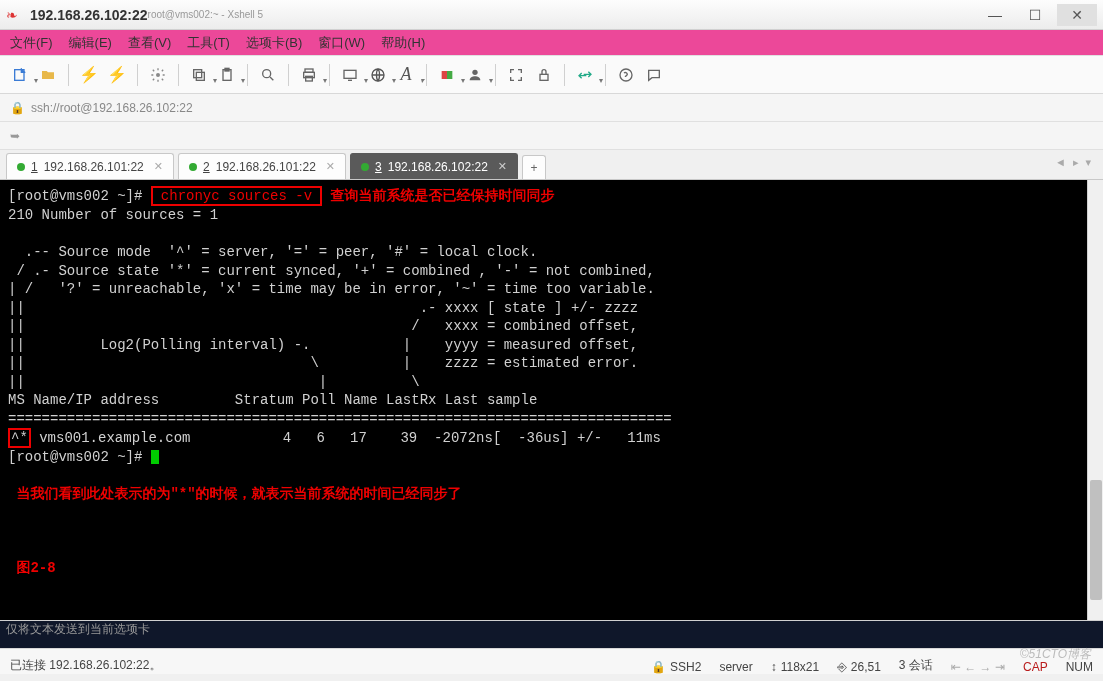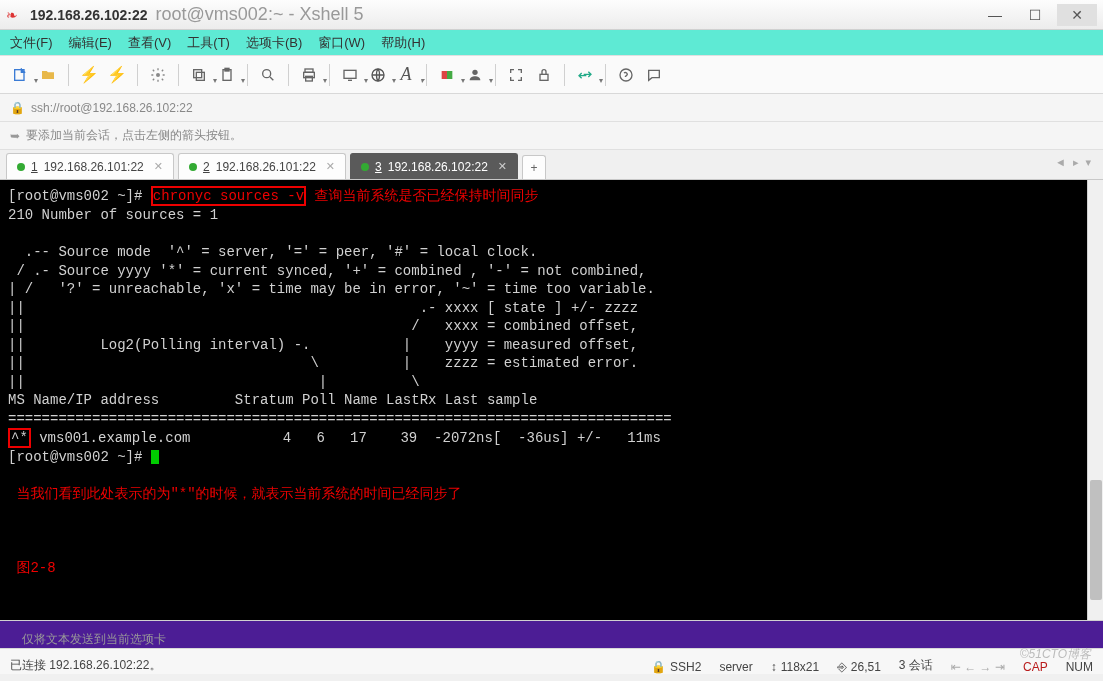--- a/index.html
+++ b/index.html
@@ -1,26 +1,26 @@
 <!DOCTYPE html>
 <html><head>
 <meta charset="utf-8">
 <style>
   * { margin: 0; padding: 0; box-sizing: border-box; }
   body { font-family: "Microsoft YaHei", Arial, sans-serif; font-size: 12px; background: #f0f0f0; width: 1103px; height: 681px; overflow: hidden; position: relative; }
   
   .titlebar { height: 30px; background: linear-gradient(#fdfdfd,#ececec); display: flex; align-items: center; padding: 0 6px; border-bottom: 1px solid #d0d0d0; }
   .titlebar .app-icon { width: 16px; height: 16px; margin-right: 8px; color:#d33; font-size:14px;}
   .titlebar .title-main { font-weight: bold; font-size: 14px; color: #333; }
-  .titlebar .title-sub { font-size: 18px; color: #999; margin-left: 8px; }
+  .titlebar .title-sub { font-size: 10px; color: #999; }
   .titlebar .spacer { flex: 1; }
   .win-btn { width: 40px; height: 22px; display: inline-flex; align-items: center; justify-content: center; color: #555; font-size: 14px; }
   .win-btn.close { background: #e0e0e0; margin-left:2px; }
   
-  .menubar { height: 26px; background: #5eead4; display: flex; align-items: center; padding: 0 10px; gap: 16px; border-bottom: 1px solid #e0e0e0; font-size: 13px; color:#333;}
+  .menubar { height: 26px; background: #ec4899; display: flex; align-items: center; padding: 0 10px; gap: 16px; border-bottom: 1px solid #e0e0e0; font-size: 13px; color:#333;}
   .menubar span { cursor: default; }
   
   .toolbar { height: 38px; background: #fafafa; display: flex; align-items: center; padding: 0 8px; gap: 4px; border-bottom: 1px solid #d8d8d8; }
   .tb-btn { width: 24px; height: 24px; display: inline-flex; align-items: center; justify-content: center; color: #555; font-size: 16px; position:relative;}
   .tb-sep { width: 1px; height: 22px; background: #d0d0d0; margin: 0 4px; }
   .tb-drop::after{content:"▾"; font-size:8px; color:#777; position:absolute; right:-6px; bottom:2px;}
   .tb-btn svg{width:16px;height:16px;}
   
   .addressbar { height: 28px; background: #f5f5f5; display: flex; align-items: center; padding: 0 10px; border-bottom: 1px solid #e0e0e0; color: #888; font-size:12px;}
   .addressbar .lock{margin-right:6px;color:#999;}
@@ -36,26 +36,26 @@
   .tab .x{color:#aaa;font-size:11px;margin-left:4px;}
   .tab.active .x{color:#ccc;}
   .tab-add{height:24px;width:24px;background:#fdfdfd;border:1px solid #c8c8c8;border-radius:3px 3px 0 0;display:flex;align-items:center;justify-content:center;color:#666;border-bottom:none;}
   .tab-nav{position:absolute;right:10px;top:6px;color:#aaa;font-size:11px;letter-spacing:2px;}
   
   .terminal-wrap{position:relative; height: 440px; display:flex;}
   .terminal { flex:1; background: #000; color: #d0d0d0; font-family: "Consolas","Courier New",monospace; font-size: 14px; line-height: 18.5px; padding: 6px 8px; white-space: pre; overflow: hidden; position:relative;}
   .scroll-track{width:16px;background:#f0f0f0;border-left:1px solid #d0d0d0;position:relative;}
   .scroll-thumb{position:absolute;top:300px;left:2px;width:12px;height:120px;background:#c0c0c0;border-radius:2px;}
   
-  .hl-cmd{border:2px solid #e00;color:#e00;padding:0 0;display:inline-block;line-height:16px;}
-  .ann-red{color:#e00;font-weight:normal;}
+  .hl-cmd{border:2px solid #e00;color:#e00;padding:0 8px;display:inline-block;line-height:16px;}
+  .ann-red{color:#e00;font-weight:bold;}
   .hl-star{border:2px solid #e00;padding:0 1px;display:inline-block;line-height:16px;}
   .cursor{display:inline-block;width:8px;height:14px;background:#0c0;vertical-align:middle;}
   
-  .inputbar{height:28px;background:#4c1d95;border-top:1px solid #d0d0d0;display:flex;align-items:flex-end;padding:0 22px;color:#999;font-size:12px;}
+  .inputbar{height:28px;background:#0f172a;border-top:1px solid #d0d0d0;display:flex;align-items:flex-start;padding:0 6px;color:#999;font-size:12px;}
   
   .statusbar{height:26px;background:#f7f7f7;border-top:1px solid #d8d8d8;display:flex;align-items:flex-end;padding:0 10px;font-size:12px;color:#444;gap:18px;}
   .statusbar .spacer{flex:1;}
   .statusbar .seg{display:flex;align-items:center;gap:4px;}
   .watermark{position:absolute;right:12px;bottom:18px;color:#bbb;font-size:12px;font-style:italic;}
   .cap{color:#b91c1c;}
 </style>
 </head>
 <body>
 
@@ -188,21 +188,20 @@
     </span>
 </div>
 
 <div class="addressbar">
   <span class="lock">🔒</span>
   <span>ssh://root@192.168.26.102:22</span>
 </div>
 
 <div class="hintbar">
   <span class="arrow-icon">➥</span>
-  <span>要添加当前会话，点击左侧的箭头按钮。</span>
 </div>
 
 <div class="tabbar">
   <div class="tab">
     <span class="dot"></span>
     <span class="num">1</span>
     <span>192.168.26.101:22</span>
     <span class="x">✕</span>
   </div>
   <div class="tab">
@@ -219,21 +218,21 @@
   </div>
   <div class="tab-add">+</div>
   <div class="tab-nav">◄ ▸ ▾</div>
 </div>
 
 <div class="terminal-wrap">
 <div class="terminal"><span>[root@vms002 ~]# </span><span class="hl-cmd">chronyc sources -v</span><span class="ann-red"> 查询当前系统是否已经保持时间同步</span>
 <span>210 Number of sources = 1</span>
 
 <span>  .-- Source mode  '^' = server, '=' = peer, '#' = local clock.</span>
-<span> / .- Source yyyy '*' = current synced, '+' = combined , '-' = not combined,</span>
+<span> / .- Source state '*' = current synced, '+' = combined , '-' = not combined,</span>
 <span>| /   '?' = unreachable, 'x' = time may be in error, '~' = time too variable.</span>
 <span>||                                               .- xxxx [ state ] +/- zzzz</span>
 <span>||                                              /   xxxx = combined offset,</span>
 <span>||         Log2(Polling interval) -.           |    yyyy = measured offset,</span>
 <span>||                                  \          |    zzzz = estimated error.</span>
 <span>||                                   |          \</span>
 <span>MS Name/IP address         Stratum Poll Name LastRx Last sample</span>
 <span>===============================================================================</span>
 <span class="hl-star">^*</span><span> vms001.example.com           4   6   17    39  -2072ns[  -36us] +/-   11ms</span>
 <span>[root@vms002 ~]# </span><span class="cursor"></span>

